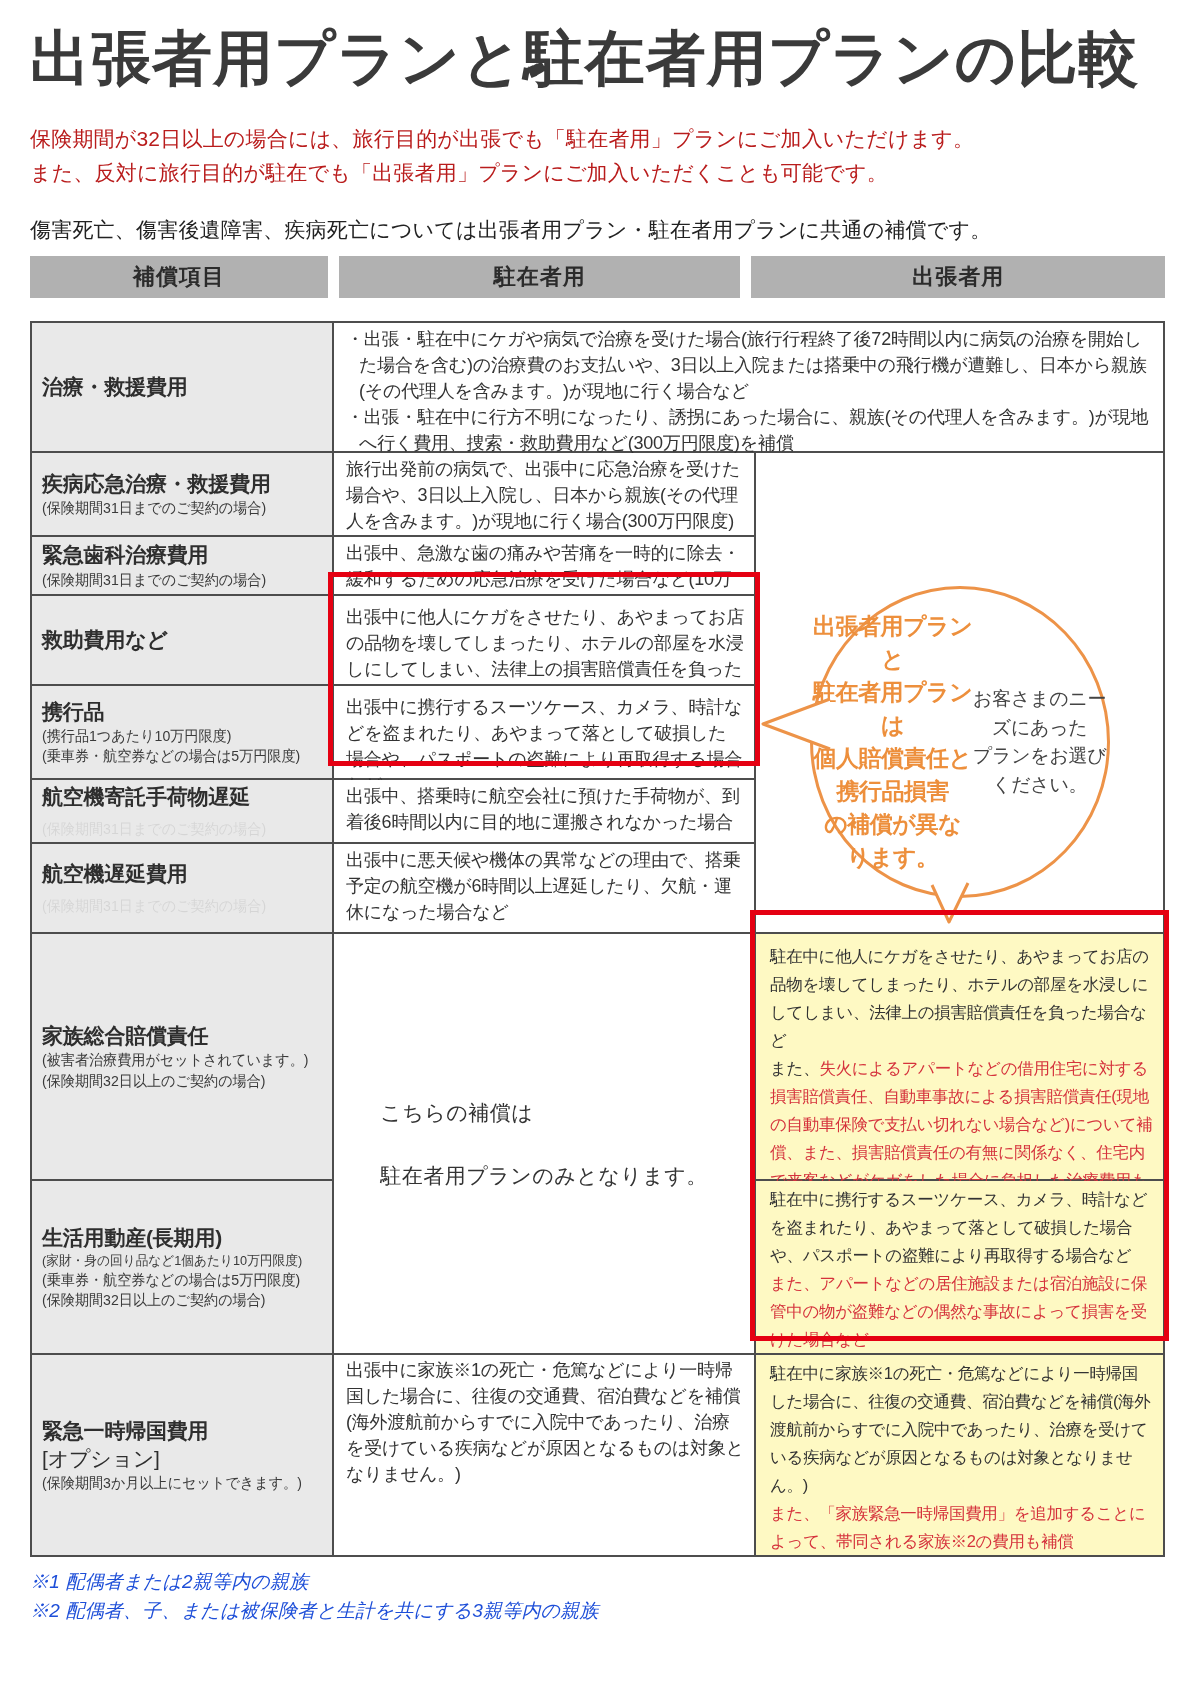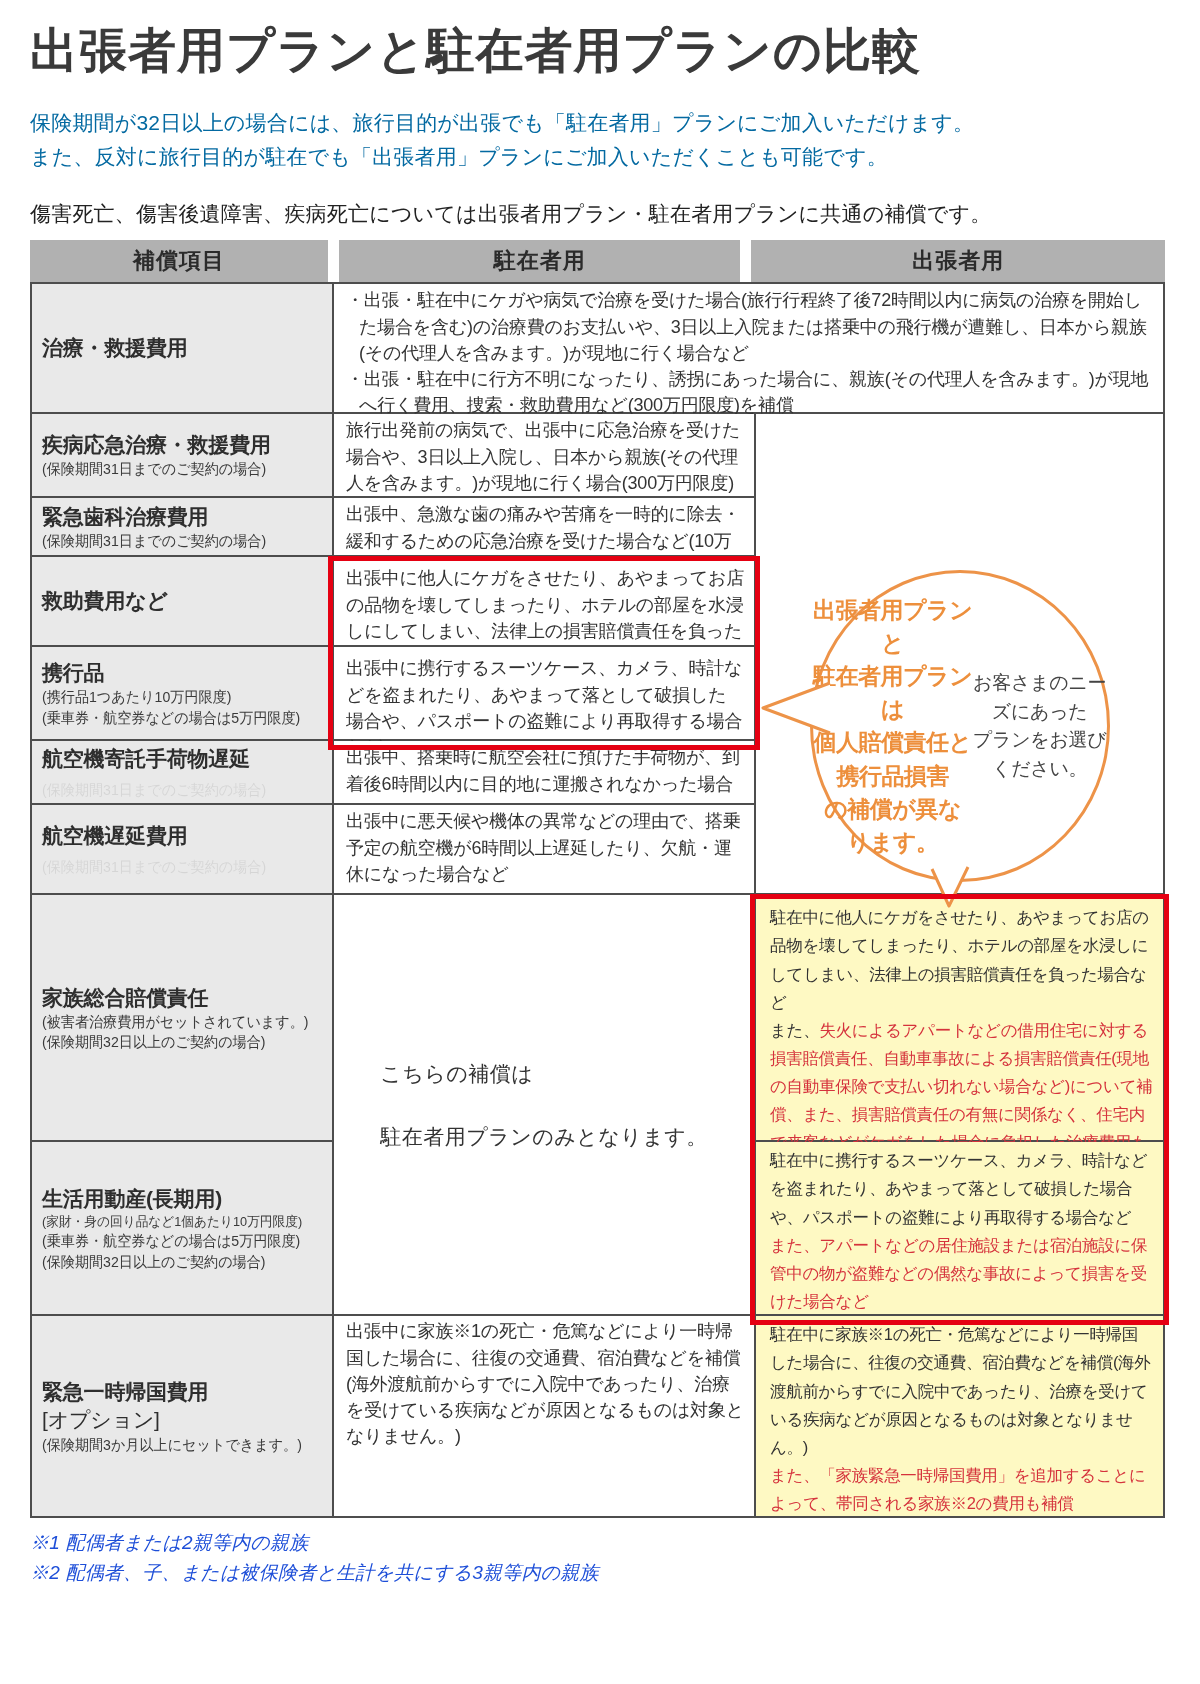--- a/index.html
+++ b/index.html
@@ -4,29 +4,29 @@
 <style>
   * { margin:0; padding:0; box-sizing:border-box; }
   html,body { background:#fff; }
   body {
     width:1200px; height:1684px; overflow:hidden;
     font-family:"Liberation Sans", sans-serif;
     color:#333;
   }
   .page { position:relative; width:1200px; height:1684px; padding:20px 30px 0; }
 
-  .title { font-size:48px; font-weight:600; color:#3a3a3a; letter-spacing:1px; line-height:1.3; }
-
-  .intro { margin-top:24px; font-size:21px; line-height:1.62; color:#0369a1; letter-spacing:.2px; }
+  .title { font-size:60px; font-weight:600; color:#3a3a3a; letter-spacing:1px; line-height:1.3; }
+
+  .intro { margin-top:24px; font-size:21px; line-height:1.62; color:#b91c1c; letter-spacing:.2px; }
   .note  { margin-top:26px; font-size:21px; color:#222; letter-spacing:.2px; }
 
   .table-wrap { position:relative; width:1135px; margin-top:12px; }
 
   
-  .thead { display:flex; gap:11px; margin-bottom:0; }
+  .thead { display:flex; gap:11px; margin-bottom:23px; }
   .th {
     background:#b1b1b1; height:42px; display:flex; align-items:center; justify-content:center;
     font-size:22px; font-weight:600; color:#2b2b2b; letter-spacing:1px;
   }
   .th1 { width:301px; } .th2 { width:418px; } .th3 { width:406px; }
 
   
   .tgrid {
     display:grid;
     grid-template-columns:300px 420px 407px;

